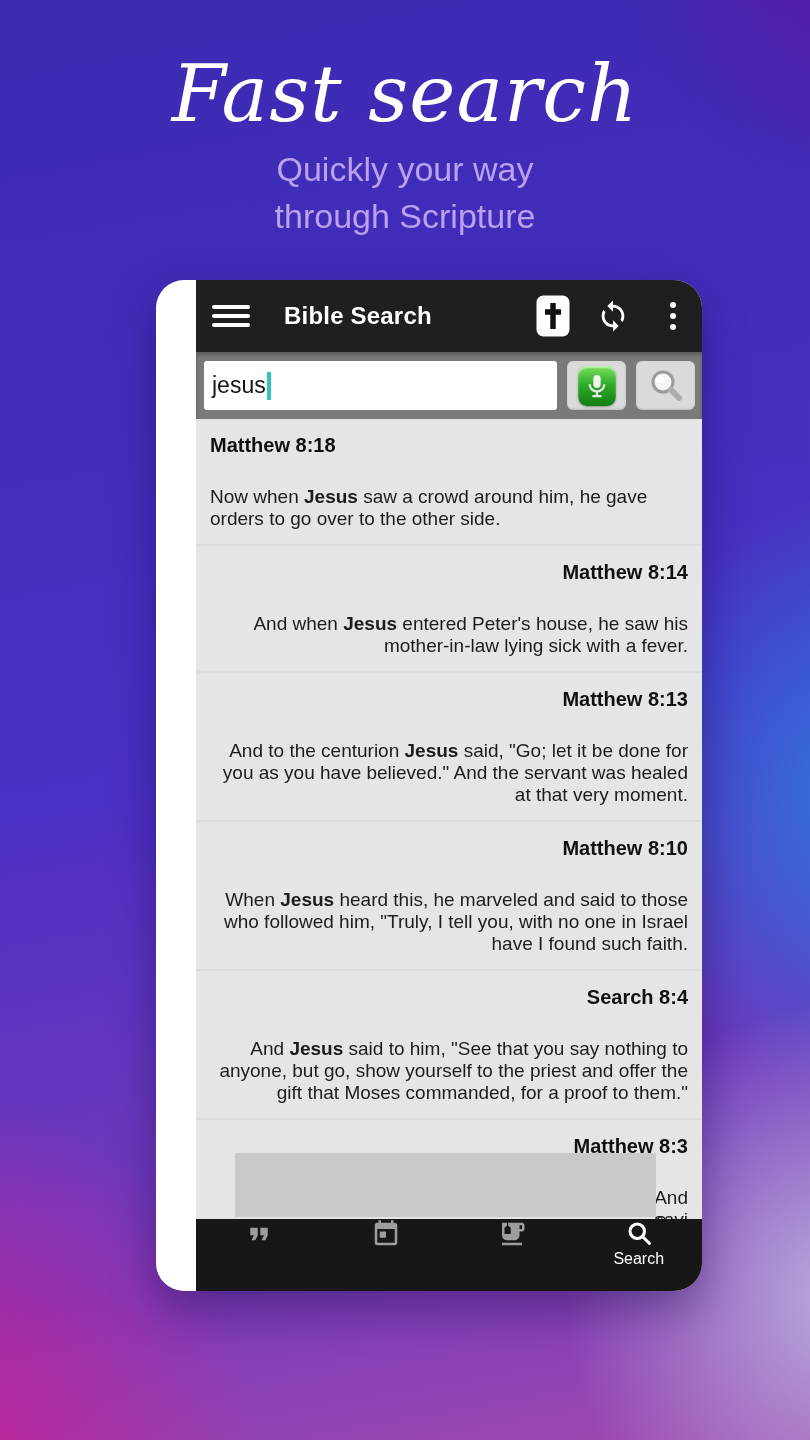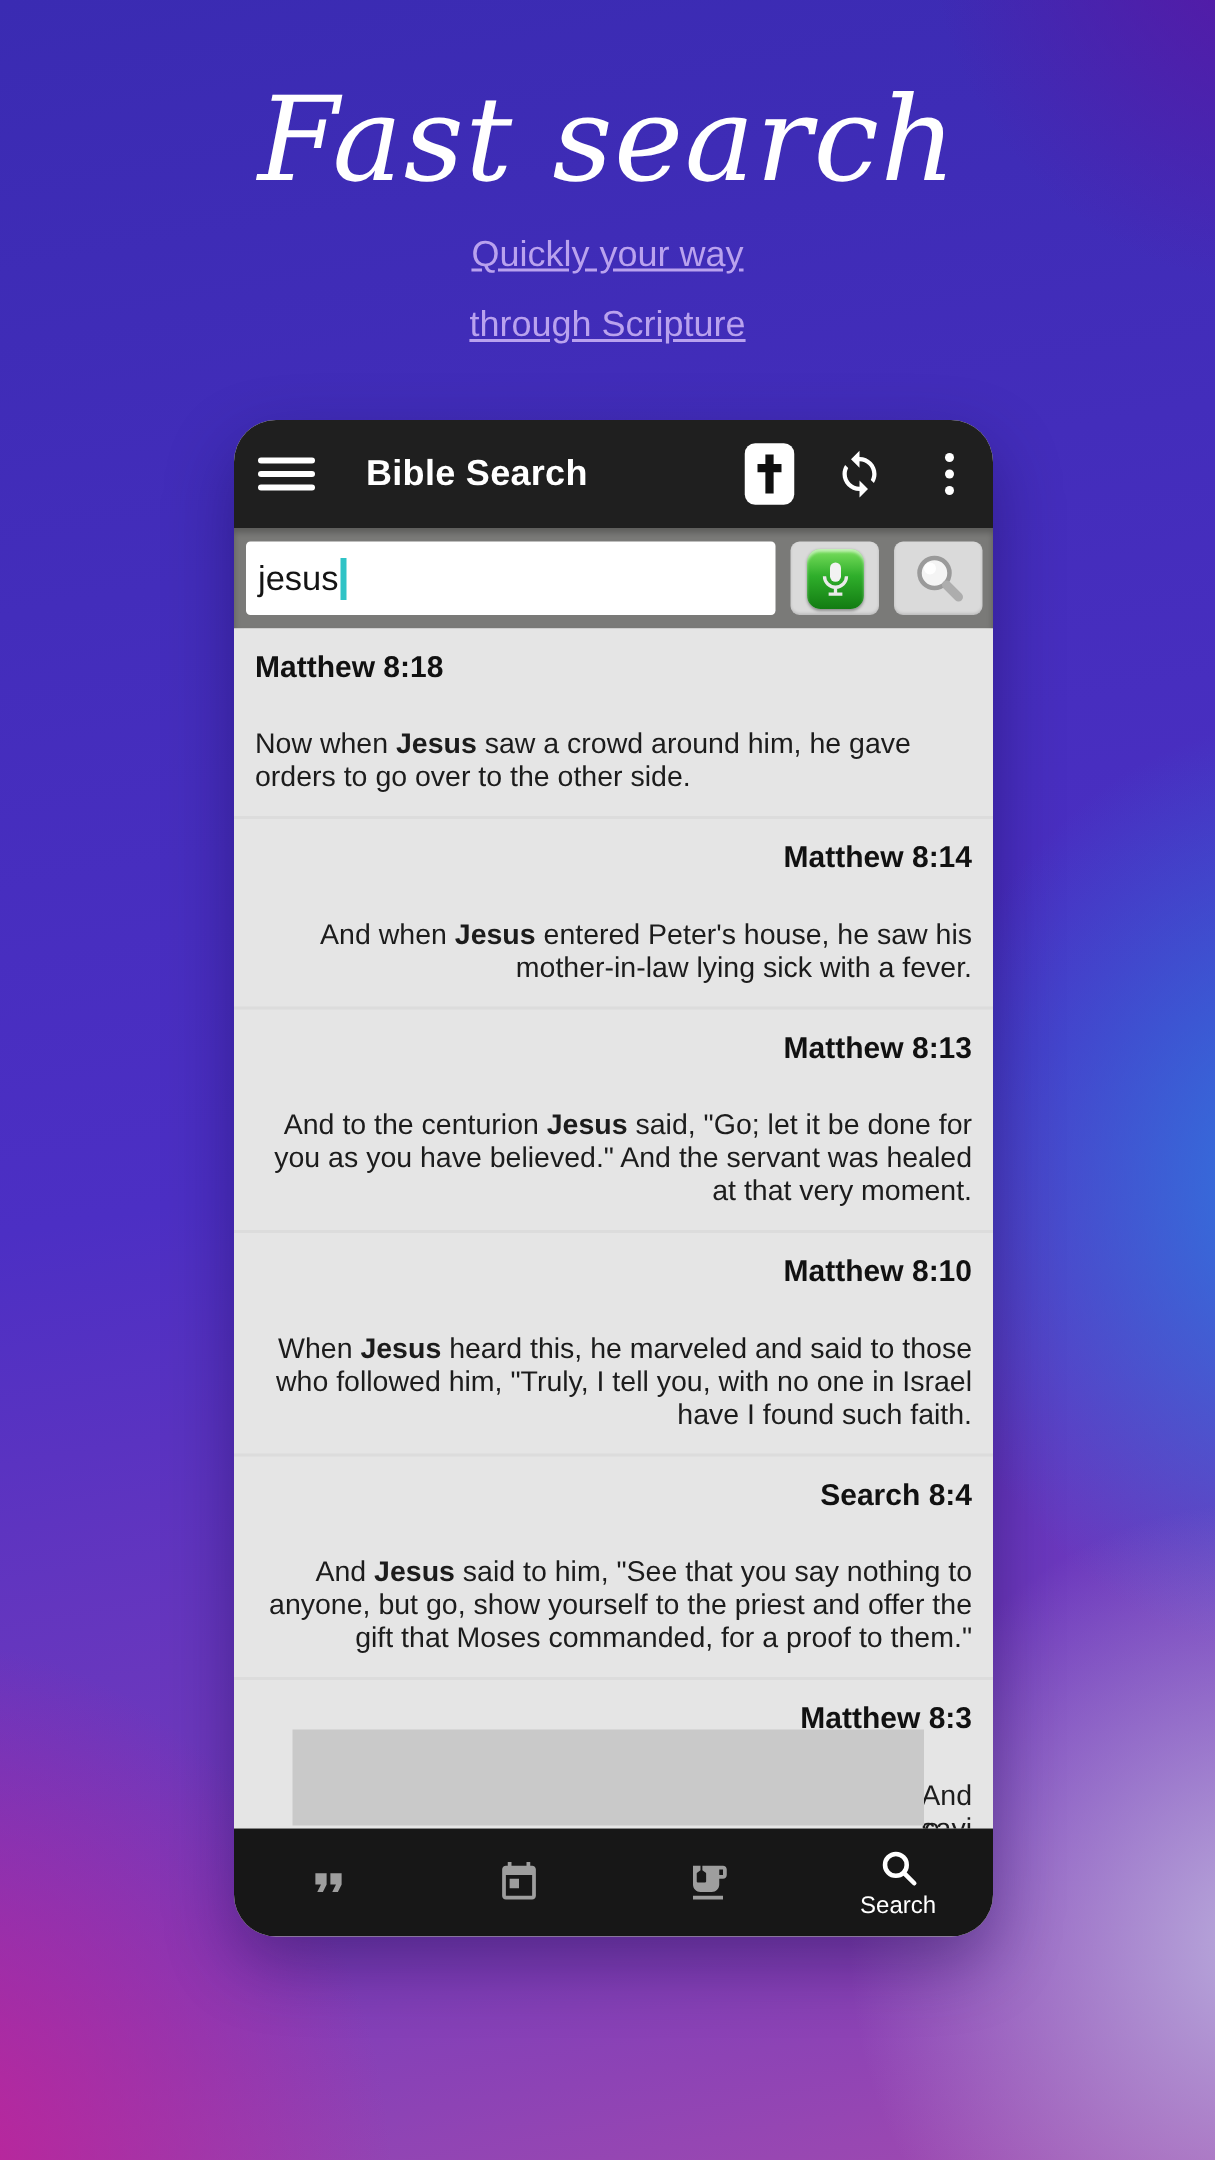--- a/index.html
+++ b/index.html
@@ -12,27 +12,27 @@
       radial-gradient(50% 33% at 108% 55%, #2e79e0 0%, rgba(46,121,224,0) 66%),
       radial-gradient(48% 28% at 106% -4%, #5a16a2 0%, rgba(90,22,162,0) 62%),
       linear-gradient(170deg, #3a2bb2 0%, #4c2fc4 52%, #7a3cba 84%, #a04ab0 100%);
   }
   
   .hero{position:absolute;top:0;left:0;width:810px;text-align:center;margin-top:20px;}
   .hero-title{
     margin-top:26px;color:#ffffff;font-family:"DejaVu Serif",cursive;
     font-style:italic;font-size:78px;line-height:1.25;letter-spacing:1px;
   }
-  .hero-sub{margin-top:2px;color:#b9a2ee;font-size:24px;line-height:47px;font-weight:400;text-decoration:underline;}
+  .hero-sub{margin-top:2px;color:#b9a2ee;font-size:34px;line-height:47px;font-weight:400;}
   
   .phone{
     position:absolute;left:156px;top:280px;width:506px;height:1011px;
     border-radius:28px;background:#ffffff;overflow:hidden;
     box-shadow:0 18px 45px rgba(15,5,60,.38);
-    display:flex;flex-direction:column;
+    display:flex;flex-direction:column;padding-left:40px;
   }
   
   .appbar{
     height:72px;flex:0 0 72px;background:#1f1f1f;display:flex;align-items:center;
     padding:0 0 0 16px;box-sizing:border-box;position:relative;z-index:3;
   }
   .hamburger{width:38px;height:22px;display:flex;flex-direction:column;justify-content:space-between;cursor:pointer;}
   .hamburger i{display:block;height:4px;border-radius:2px;background:#fff;}
   .appbar-title{color:#fff;font-size:24px;font-weight:700;margin-left:34px;letter-spacing:.2px;}
   .appbar-actions{margin-left:auto;display:flex;align-items:center;}
@@ -63,21 +63,21 @@
   .result-row{padding:15px 14px 14px 14px;position:relative;}
   .result-row + .result-row{border-top:2px solid #dcdcdc;text-align:right;}
   .verse-ref{font-size:20px;font-weight:700;color:#111;margin:0 0 29px 0;}
   .verse-body{font-size:19px;line-height:22px;color:#1c1c1c;margin:0;}
   .verse-body .hl{font-weight:700;}
   .redaction{position:absolute;left:39px;top:33px;width:421px;height:64px;background:#c9c9c9;}
   .frag-line{display:block;}
   .frag-right{position:absolute;left:460px;top:89px;font-size:19px;color:#1c1c1c;}
   
   .navbar{
-    height:72px;flex:0 0 72px;background:#171717;display:flex;align-items:center;
+    height:72px;flex:0 0 72px;background:#171717;display:flex;align-items:flex-start;
     position:relative;z-index:4;
   }
   .nav-item{flex:1;display:flex;flex-direction:column;align-items:center;justify-content:center;color:#9e9e9e;cursor:pointer;}
   .nav-item.active{color:#ffffff;}
   .nav-label{font-size:16px;margin-top:3px;color:#fff;}
 </style>
 </head>
 <body>
 
 <div class="hero">

